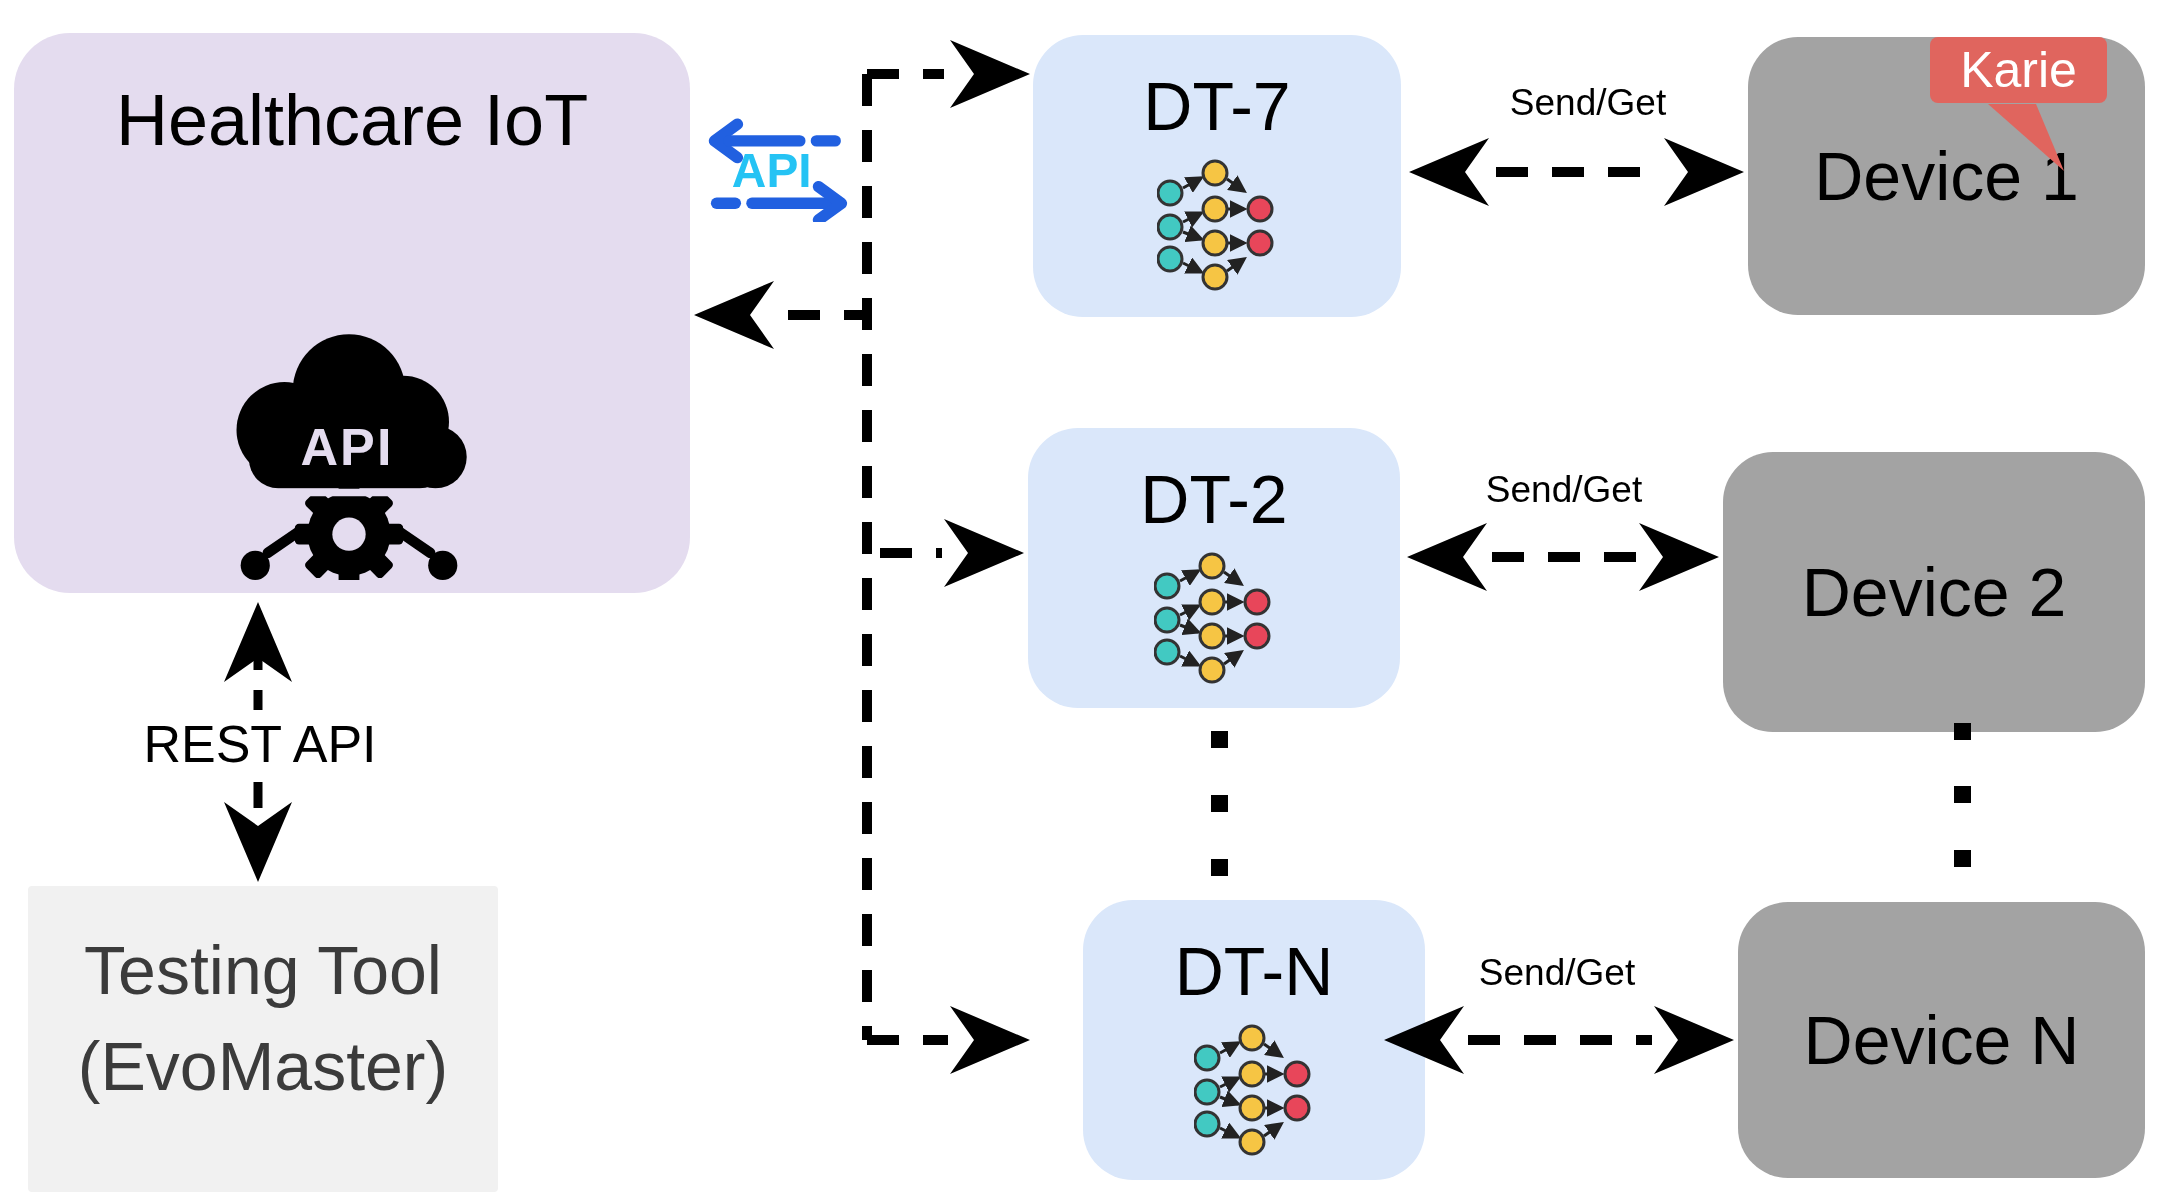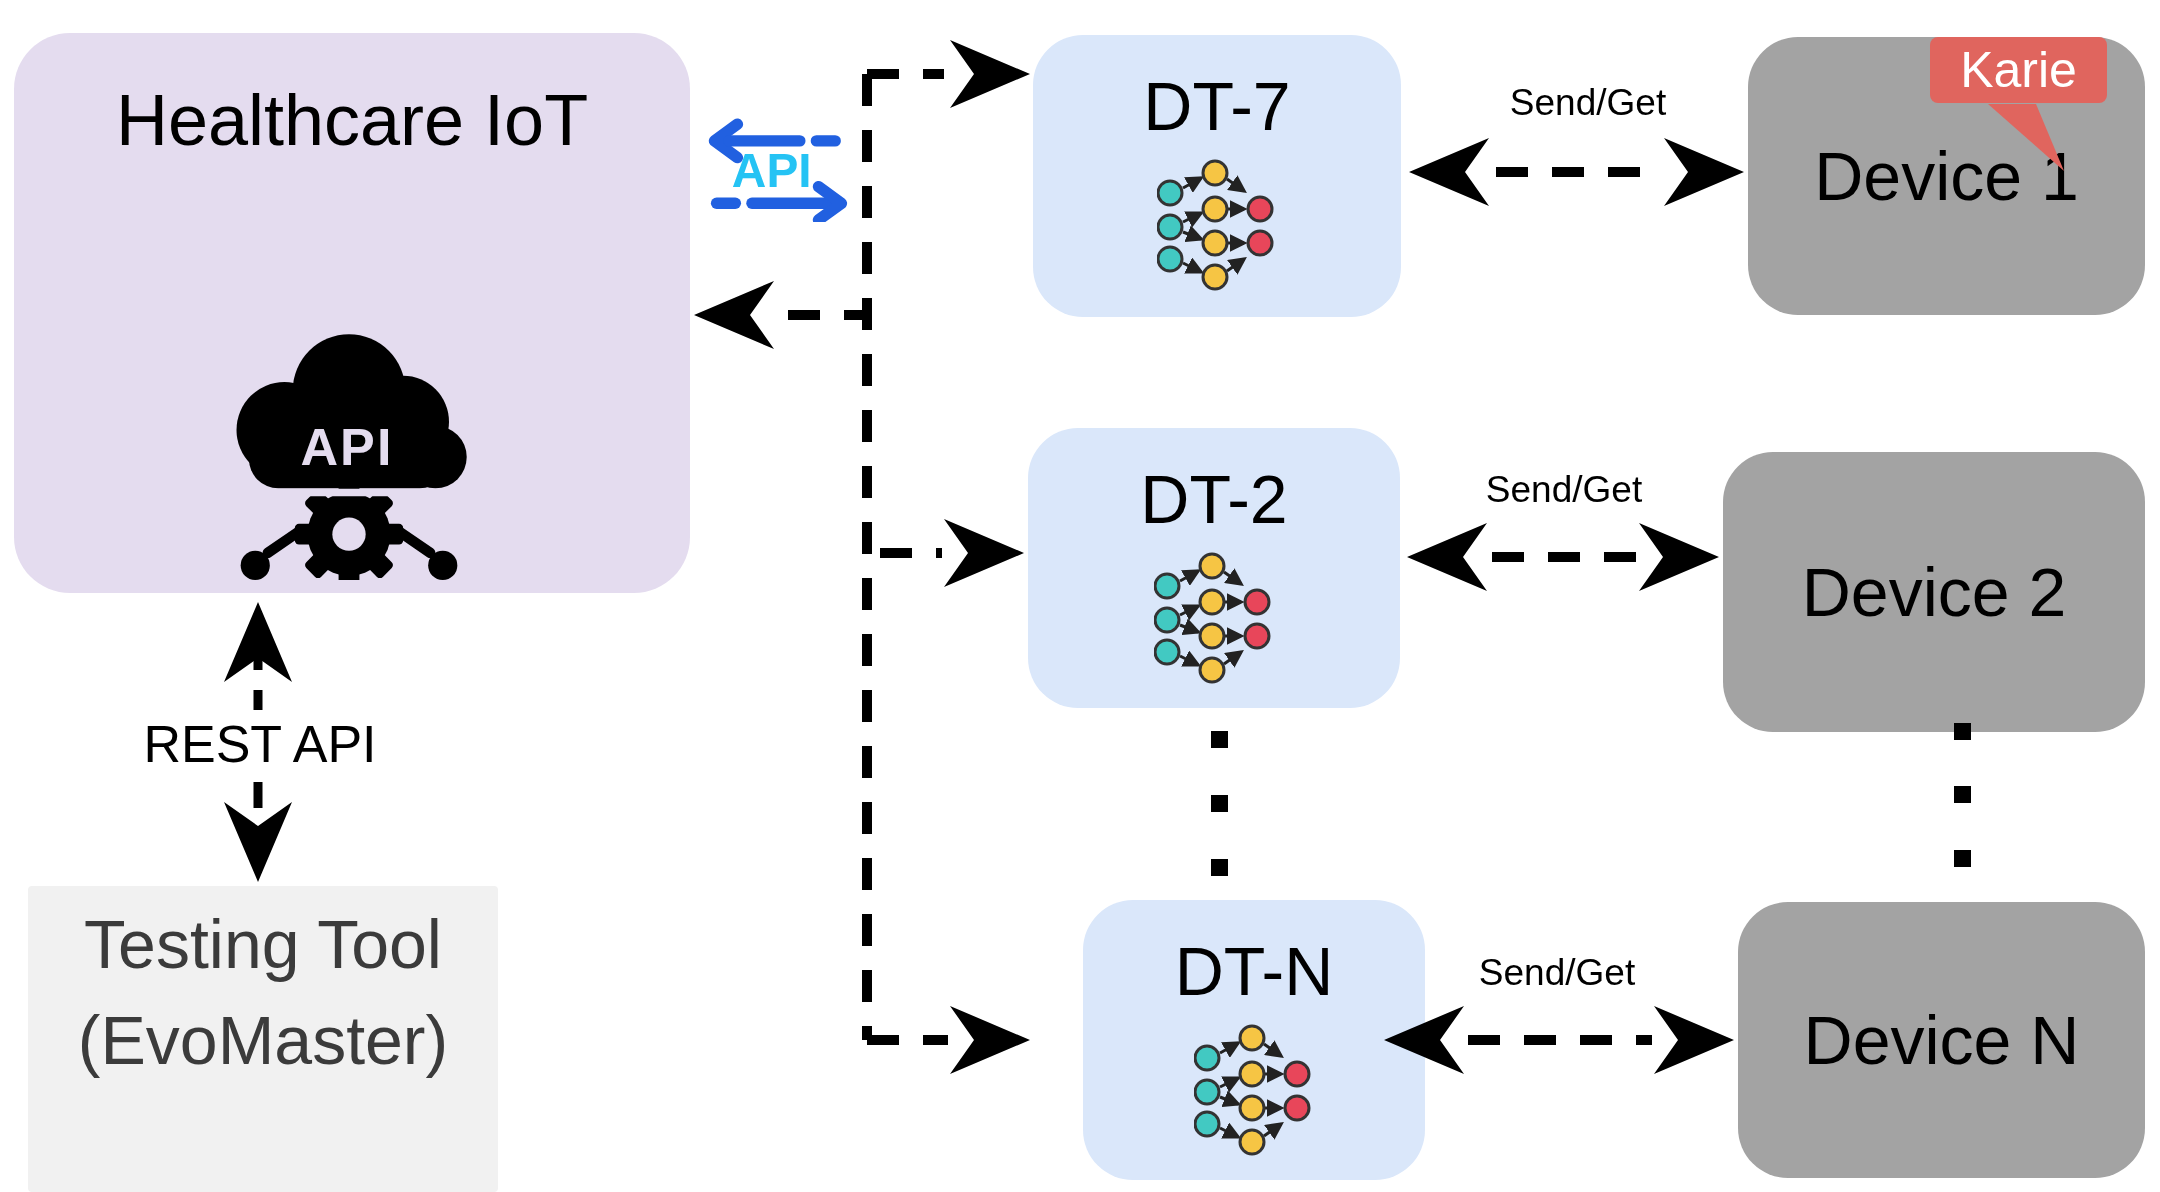--- a/index.html
+++ b/index.html
@@ -3,21 +3,21 @@
 <meta charset="utf-8">
 <style>
   html,body{margin:0;padding:0;background:#fff;}
   body{width:2160px;height:1192px;overflow:hidden;font-family:"Liberation Sans",sans-serif;}
   .stage{position:relative;width:1792px;height:1192px;background:#fff;}
   .box{position:absolute;box-sizing:border-box;}
   .sut{left:14px;top:33px;width:676px;height:560px;background:#e4dcef;border-radius:56px;}
   .sut-text{padding-top:40px;text-align:center;font-size:72px;line-height:94px;color:#000;}
   .cloud-svg{position:absolute;left:210px;top:297px;}
   .test{left:28px;top:886px;width:470px;height:306px;background:#f1f1f1;border-radius:4px;}
-  .test-text{padding-top:10px;text-align:center;font-size:68px;line-height:96px;color:#3b3b3b;}
+  .test-text{padding-top:36px;text-align:center;font-size:68px;line-height:96px;color:#3b3b3b;}
   .dtbox{background:#dae7fa;border-radius:50px;text-align:center;}
   .dtbox .lbl{padding-top:26px;font-size:68px;line-height:90px;color:#000;}
   .nn{display:block;margin:8px auto 0 auto;}
   .devbox{background:#a3a3a3;border-radius:50px;display:flex;align-items:center;justify-content:center;
           font-size:68px;color:#000;}
   .karie{position:absolute;left:1930px;top:37px;width:177px;height:66px;background:#e0655e;border-radius:8px;
          display:flex;align-items:center;justify-content:center;color:#fff;font-size:50px;z-index:7;}
   .karie-tail{position:absolute;left:1980px;top:100px;z-index:6;}
   .sendlbl{position:absolute;transform:translate(-50%,-50%);font-size:37px;color:#000;white-space:nowrap;z-index:6;}
   .restlbl{position:absolute;transform:translate(-50%,-50%);font-size:52px;color:#000;background:#fff;

